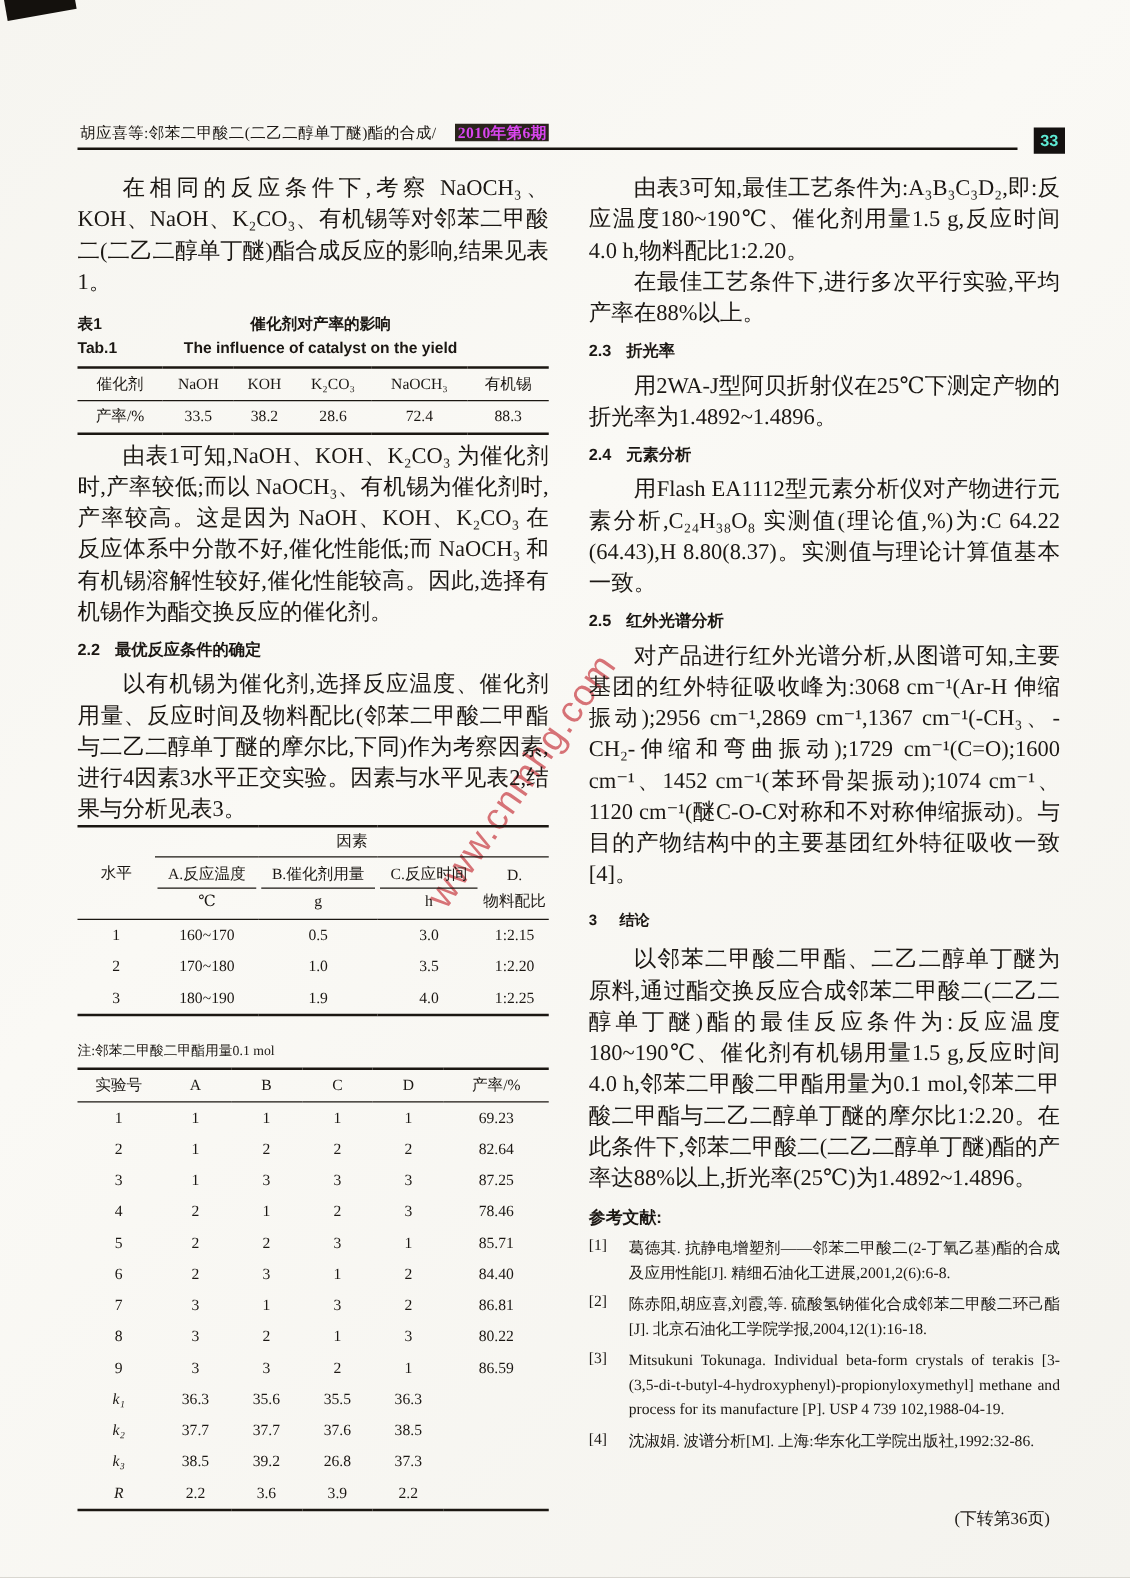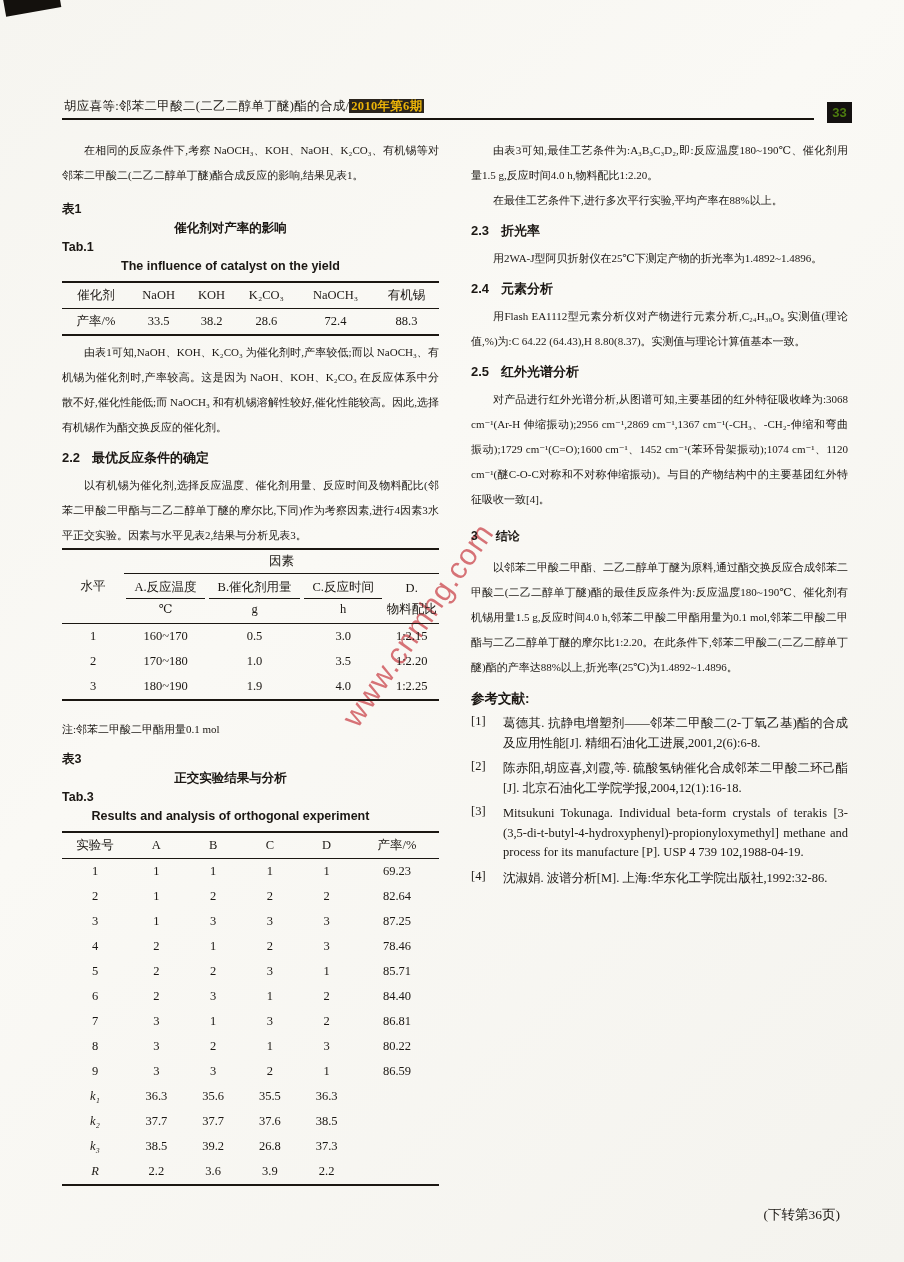--- a/index.html
+++ b/index.html
@@ -8,37 +8,37 @@
     background:linear-gradient(135deg,#f6f5f0 0%,#faf9f5 40%,#f4f3ee 100%);
     font-family:"Liberation Serif","DejaVu Serif",serif;color:#1b1713;
     overflow:hidden;box-sizing:border-box;
   }
   .corner-mark{position:absolute;top:-8px;left:4px;width:56px;height:20px;background:#14110d;transform:rotate(-10deg);}
 
   
   .header{position:absolute;top:92px;left:62px;right:52px;height:28px;}
   .header-underline{position:absolute;left:0;right:38px;bottom:0;height:2.5px;background:#17130e;}
   .header-text{position:absolute;left:2px;bottom:5px;font-size:12.5px;letter-spacing:.3px;white-space:nowrap;}
-  .header-text b{font-weight:bold;background:#2a241c;color:#eab308;padding:0 2px;}
-  .page-box{position:absolute;right:0;bottom:-3px;width:25px;height:21px;background:#141110;color:#4d7c0f;
+  .header-text b{font-weight:bold;background:#2a241c;color:#d946ef;padding:0 2px;margin-left:15px;}
+  .page-box{position:absolute;right:0;bottom:-3px;width:25px;height:21px;background:#141110;color:#5eead4;
     font:bold 13px "Liberation Sans",sans-serif;display:flex;align-items:center;justify-content:center;}
 
   
   .columns{position:absolute;top:138px;left:62px;width:786px;display:flex;gap:32px;}
   .col{width:377px;box-sizing:border-box;}
 
-  .para{font-size:11px;line-height:25px;text-align:justify;text-indent:2em;margin:0;}
+  .para{font-size:18px;line-height:25px;text-align:justify;text-indent:2em;margin:0;}
   .sec-h{font-family:"Liberation Sans","DejaVu Sans",sans-serif;font-size:13px;font-weight:bold;margin:9px 0 6px;}
   .sec-h .sec-num{margin-right:12px;}
   .sec-h.big{font-size:12px;margin:16px 0 10px;}
   .sec-h.big .sec-num{margin-right:18px;}
 
   
   .tcap{margin:12px 0 5px;font-family:"Liberation Sans","DejaVu Sans",sans-serif;font-weight:bold;}
-  .tcap-row{display:flex;font-size:12.5px;line-height:19px;flex-direction:column;}
+  .tcap-row{display:flex;font-size:12.5px;line-height:19px;}
   .tcap-label{width:52px;flex-shrink:0;text-align:left;}
   .tcap-title{flex:1;text-align:center;padding-right:40px;}
 
   
   table.sci-table{width:100%;border-collapse:collapse;font-size:12.5px;
     border-top:2px solid #1b1712;border-bottom:2px solid #1b1712;margin:0 0 4px;}
   table.sci-table th,table.sci-table td{font-weight:normal;text-align:center;padding:4px 2px;line-height:17px;}
   table.sci-table thead{border-bottom:1px solid #1b1712;}
 
   .t1 th:first-child,.t1 td:first-child{width:64px;}
@@ -176,30 +176,20 @@
               <td>3</td>
               <td>180~190</td>
               <td>1.9</td>
               <td>4.0</td>
               <td>1:2.25</td>
             </tr>
           </tbody>
       </table>
       <div class="tnote">注:邻苯二甲酸二甲酯用量0.1 mol</div>
 
-      <div class="tcap">
-        <div class="tcap-row">
-          <span class="tcap-label">表3</span>
-          <span class="tcap-title">正交实验结果与分析</span>
-        </div>
-        <div class="tcap-row">
-          <span class="tcap-label">Tab.3</span>
-          <span class="tcap-title">Results and analysis of orthogonal experiment</span>
-        </div>
-      </div>
       <table class="sci-table t3">
         <thead>
             <tr>
               <th>实验号</th>
               <th>A</th>
               <th>B</th>
               <th>C</th>
               <th>D</th>
               <th>产率/%</th>
             </tr>

